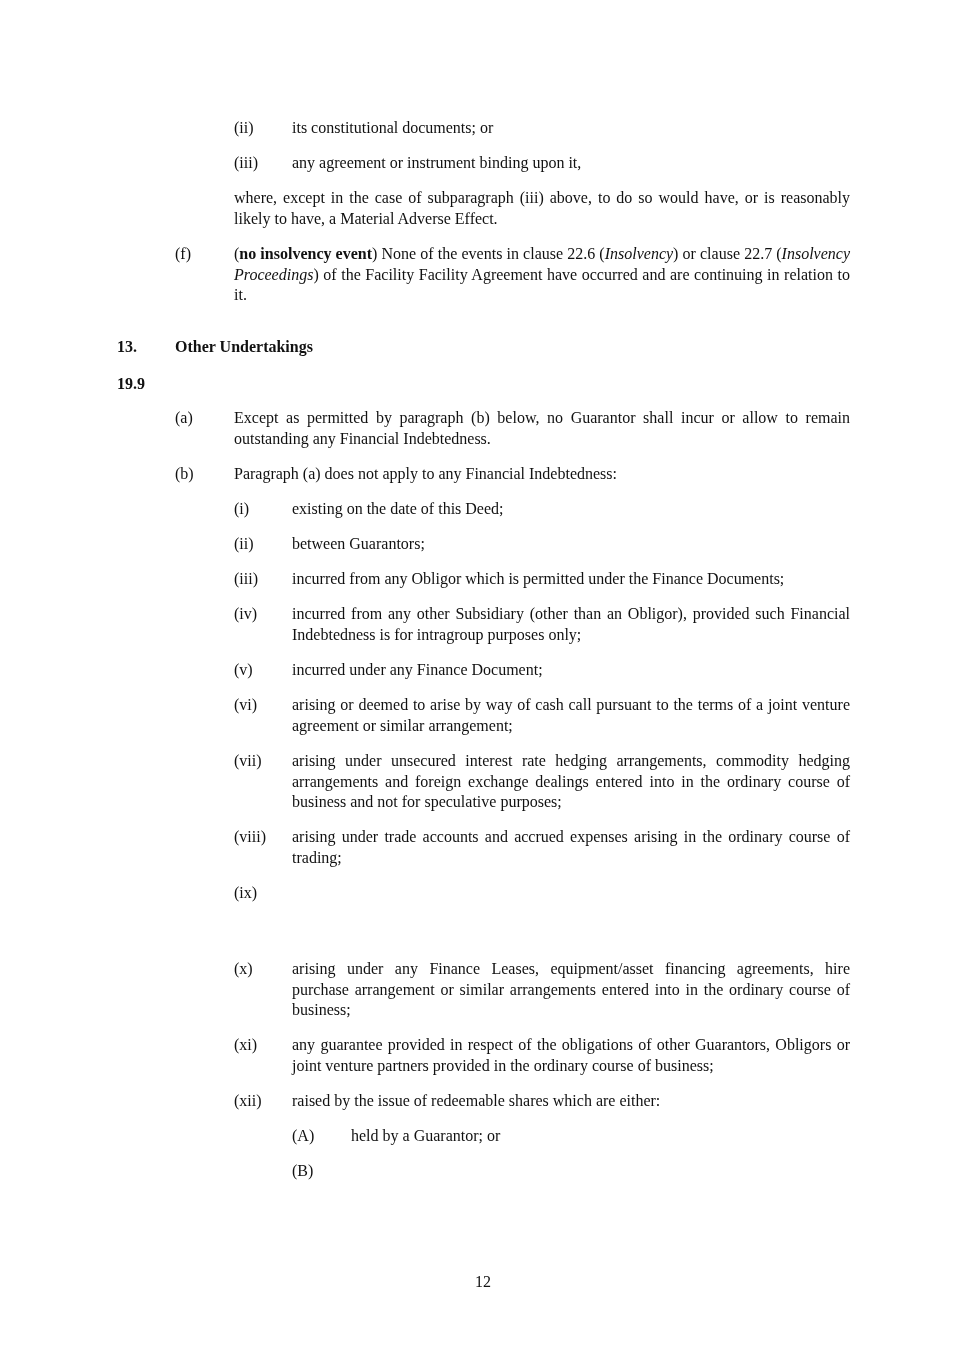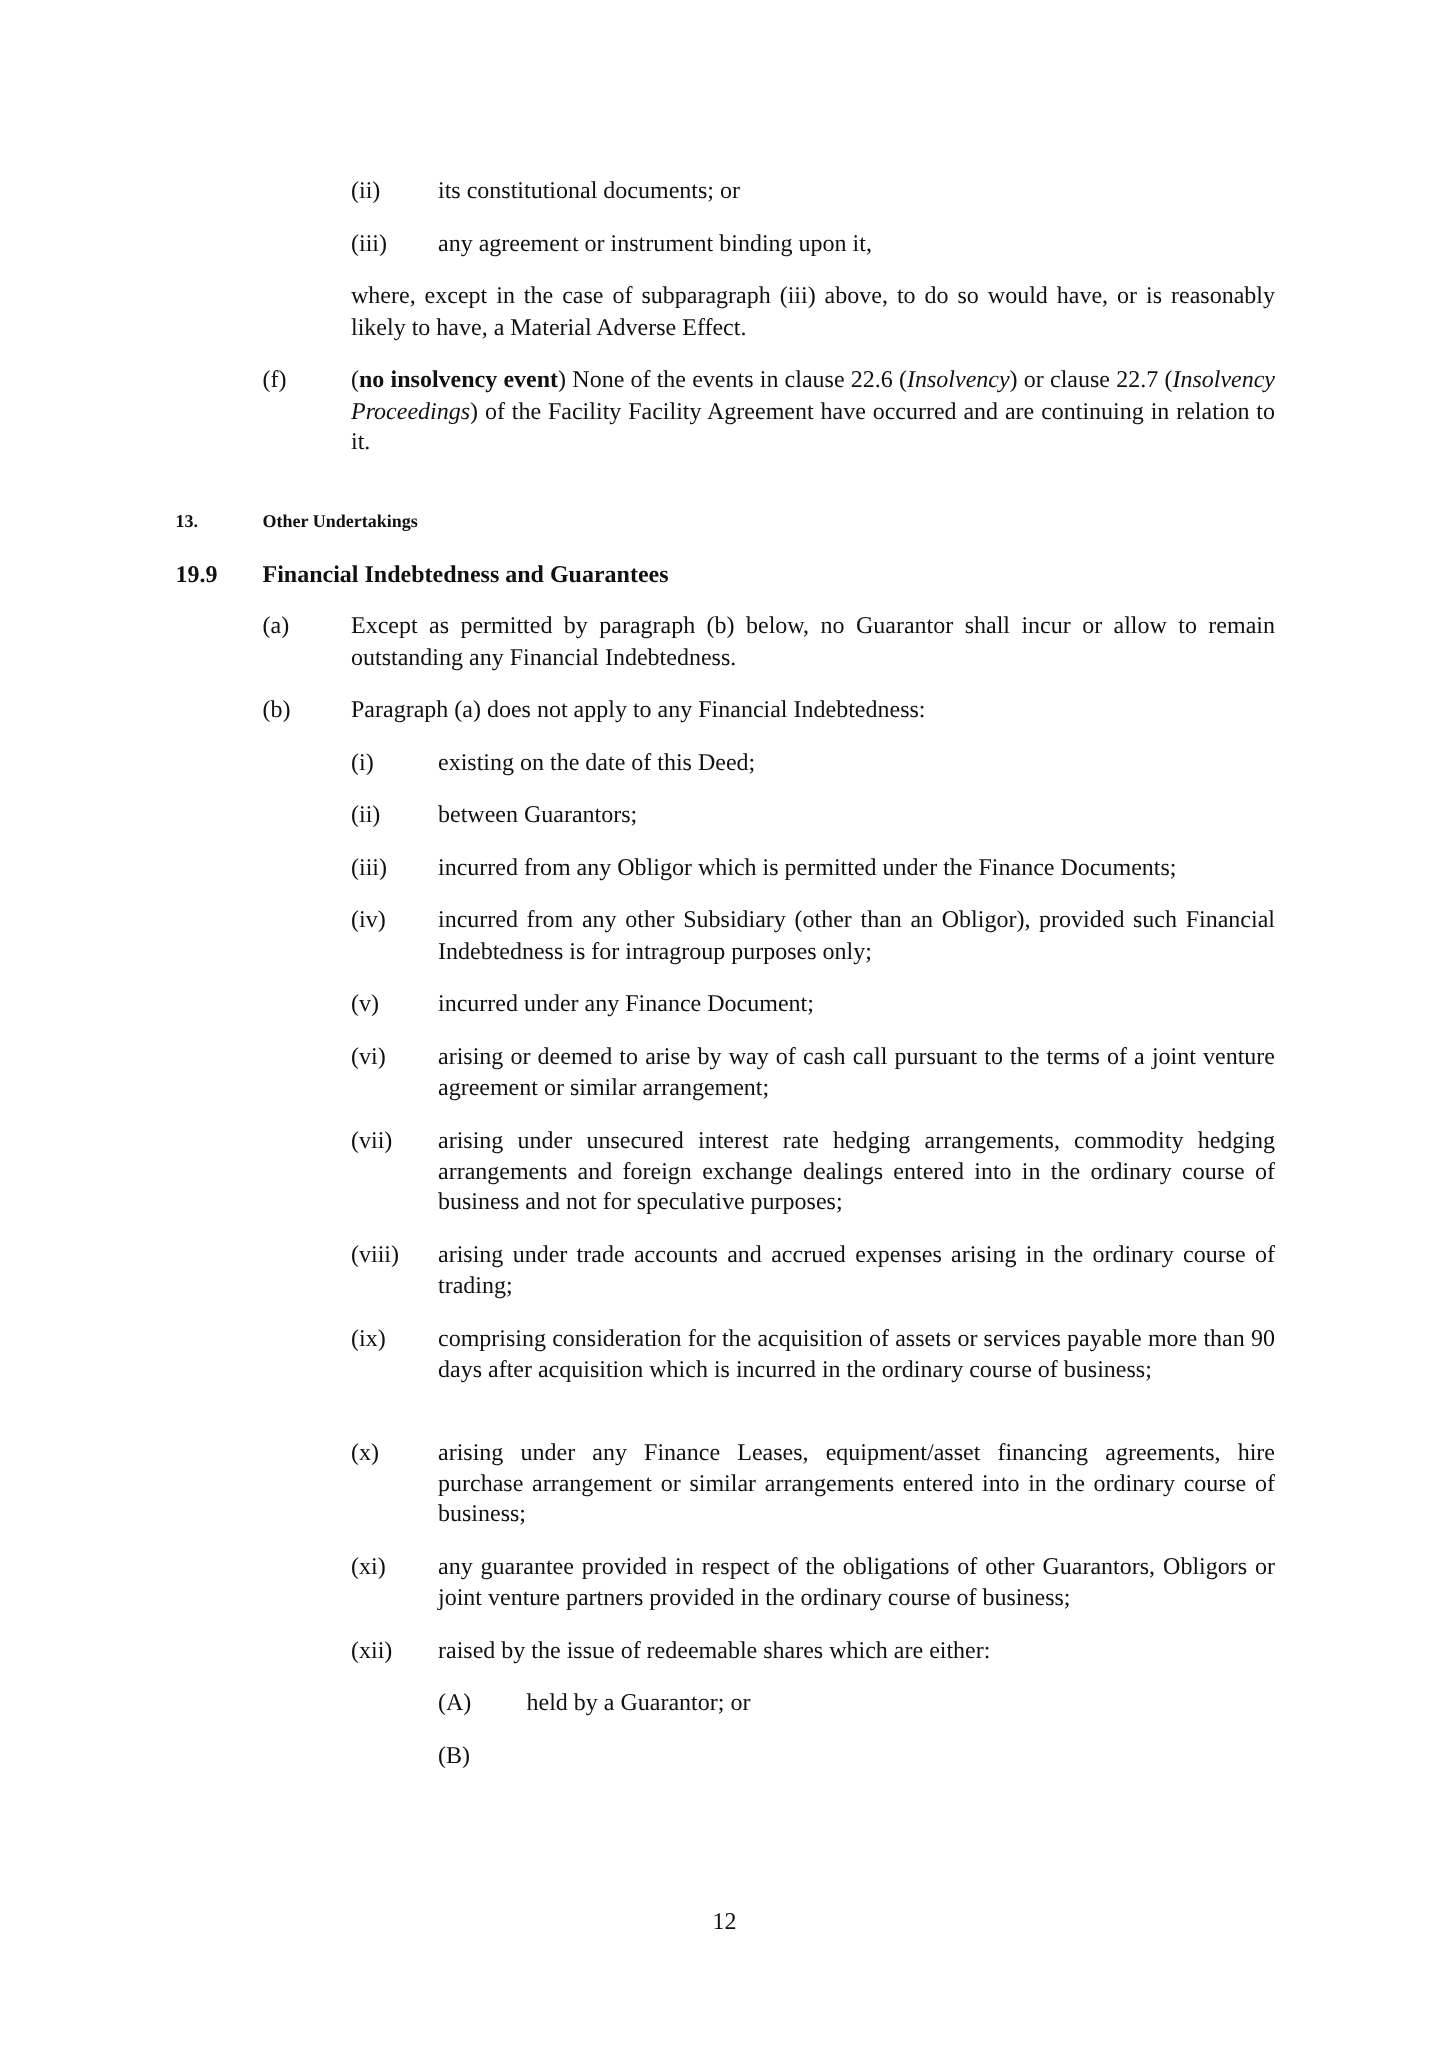--- a/index.html
+++ b/index.html
@@ -27,21 +27,21 @@
       white-space: nowrap;
     }
     .text {
       position: absolute;
       text-align: justify;
       text-justify: inter-word;
     }
     .heading1 {
       position: absolute;
       font-weight: bold;
-      font-size: 12px;
+      font-size: 16px;
       line-height: 24px;
       white-space: nowrap;
     }
     .heading2 {
       position: absolute;
       font-weight: bold;
       font-size: 16px;
       line-height: 20px;
       white-space: nowrap;
     }
@@ -76,21 +76,20 @@
 
   <div class="text txt-l1" style="top:188px">where, except in the case of subparagraph (iii) above, to do so would have, or is reasonably likely to have, a Material Adverse Effect.</div>
 
   <span class="label lbl-l1" style="top:244px">(f)</span>
   <div class="text txt-l1" style="top:244px"><span>(</span><b>no insolvency event</b><span>) None of the events in clause 22.6 (</span><i>Insolvency</i><span>) or clause 22.7 (</span><i>Insolvency Proceedings</i><span>) of the Facility Facility Agreement have occurred and are continuing in relation to it.</span></div>
 
   <span class="heading1" style="left:117px; top:335px">13.</span>
   <span class="heading1" style="left:175px; top:335px">Other Undertakings</span>
 
   <span class="heading2" style="left:117px; top:374px">19.9</span>
-  <span class="heading2" style="left:175px; top:374px">Financial Indebtedness and Guarantees</span>
 
   <span class="label lbl-l1" style="top:408px">(a)</span>
   <div class="text txt-l1" style="top:408px">Except as permitted by paragraph (b) below, no Guarantor shall incur or allow to remain outstanding any Financial Indebtedness.</div>
 
   <span class="label lbl-l1" style="top:464px">(b)</span>
   <div class="text txt-l1" style="top:464px">Paragraph (a) does not apply to any Financial Indebtedness:</div>
 
   <span class="label lbl-l2" style="top:499px">(i)</span>
   <div class="text txt-l2" style="top:499px">existing on the date of this Deed;</div>
 
@@ -109,21 +108,20 @@
   <span class="label lbl-l2" style="top:695px">(vi)</span>
   <div class="text txt-l2" style="top:695px">arising or deemed to arise by way of cash call pursuant to the terms of a joint venture agreement or similar arrangement;</div>
 
   <span class="label lbl-l2" style="top:751px">(vii)</span>
   <div class="text txt-l2" style="top:751px">arising under unsecured interest rate hedging arrangements, commodity hedging arrangements and foreign exchange dealings entered into in the ordinary course of business and not for speculative purposes;</div>
 
   <span class="label lbl-l2" style="top:827px">(viii)</span>
   <div class="text txt-l2" style="top:827px">arising under trade accounts and accrued expenses arising in the ordinary course of trading;</div>
 
   <span class="label lbl-l2" style="top:883px">(ix)</span>
-  <div class="text txt-l2" style="top:883px">comprising consideration for the acquisition of assets or services payable more than 90 days after acquisition which is incurred in the ordinary course of business;</div>
 
   <span class="label lbl-l2" style="top:959px">(x)</span>
   <div class="text txt-l2" style="top:959px">arising under any Finance Leases, equipment/asset financing agreements, hire purchase arrangement or similar arrangements entered into in the ordinary course of business;</div>
 
   <span class="label lbl-l2" style="top:1035px">(xi)</span>
   <div class="text txt-l2" style="top:1035px">any guarantee provided in respect of the obligations of other Guarantors, Obligors or joint venture partners provided in the ordinary course of business;</div>
 
   <span class="label lbl-l2" style="top:1091px">(xii)</span>
   <div class="text txt-l2" style="top:1091px">raised by the issue of redeemable shares which are either:</div>
 

